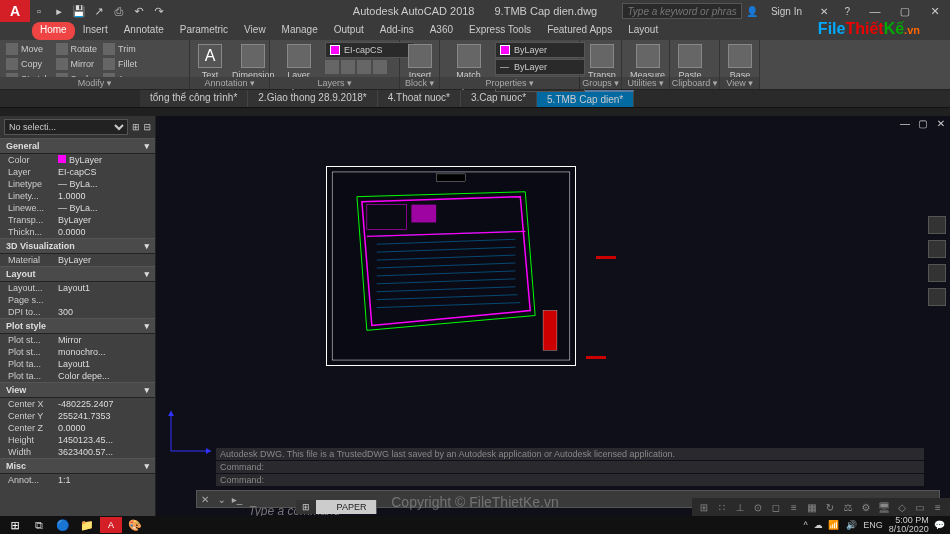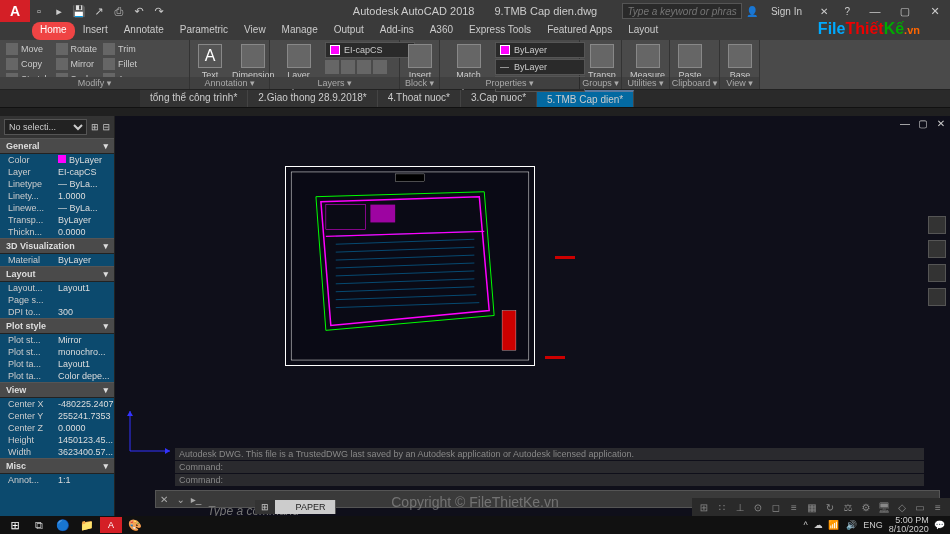--- a/index.html
+++ b/index.html
@@ -36,21 +36,21 @@
 .ddl { background:#2a2a2a; border:1px solid #555; height:16px; color:#ccc; font-size:9px; padding:0 4px; display:flex; align-items:center; min-width:90px; }
 .swatch { width:10px; height:10px; background:#f0f; border:1px solid #fff; margin-right:4px; }
 
 
 .filetabs { height:18px; background:#2a2a2a; display:flex; padding-left:140px; font-size:10px; border-bottom:1px solid #111; }
 .filetab { padding:2px 10px; color:#ccc; border-right:1px solid #444; background:#333; }
 .filetab.active { background:#0369a1; border-top:2px solid #5a7aa0; }
 
 
 .main { position:absolute; top:116px; bottom:18px; left:0; right:0; display:flex; }
-.props-panel { width:115px; background:#0c4a6e; border-right:1px solid #222; font-size:9px; overflow:hidden; display:flex; flex-direction:column; }
+.props-panel { width:156px; background:#404040; border-right:1px solid #222; font-size:9px; overflow:hidden; display:flex; flex-direction:column; }
 .props-head { padding:3px 4px; display:flex; align-items:center; gap:4px; background:#333; }
 .props-head select { flex:1; background:#222; border:1px solid #555; color:#ccc; font-size:9px; height:16px; }
 .props-section { background:#4a4a4a; padding:2px 6px; font-weight:bold; color:#ddd; border-top:1px solid #555; border-bottom:1px solid #222; font-size:9px; }
 .prop-row { display:flex; padding:1px 0; }
 .prop-k { width:54px; padding-left:8px; color:#ccc; overflow:hidden; white-space:nowrap; text-overflow:ellipsis; }
 .prop-v { flex:1; color:#ddd; padding-left:4px; overflow:hidden; white-space:nowrap; text-overflow:ellipsis; }
 
 .canvas { flex:1; background:#0f0f1a; position:relative; overflow:hidden; }
 .drawing { position:absolute; left:170px; top:50px; width:250px; height:200px; border:1px solid #fff; background:#0a0a15; }
 .drawing svg { width:100%; height:100%; }

